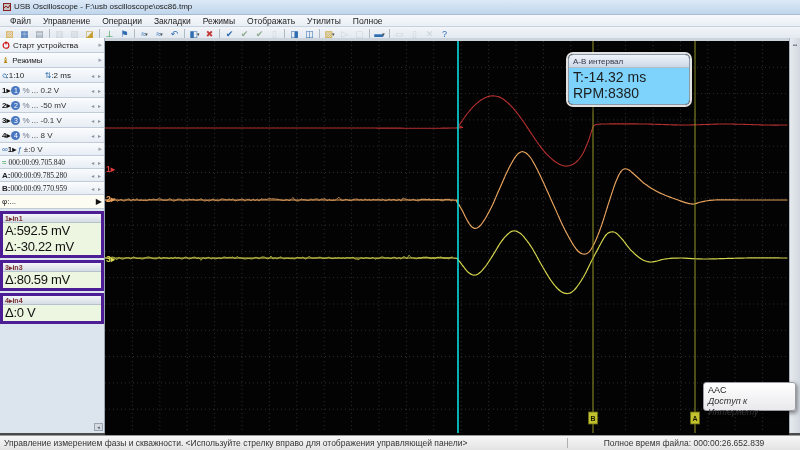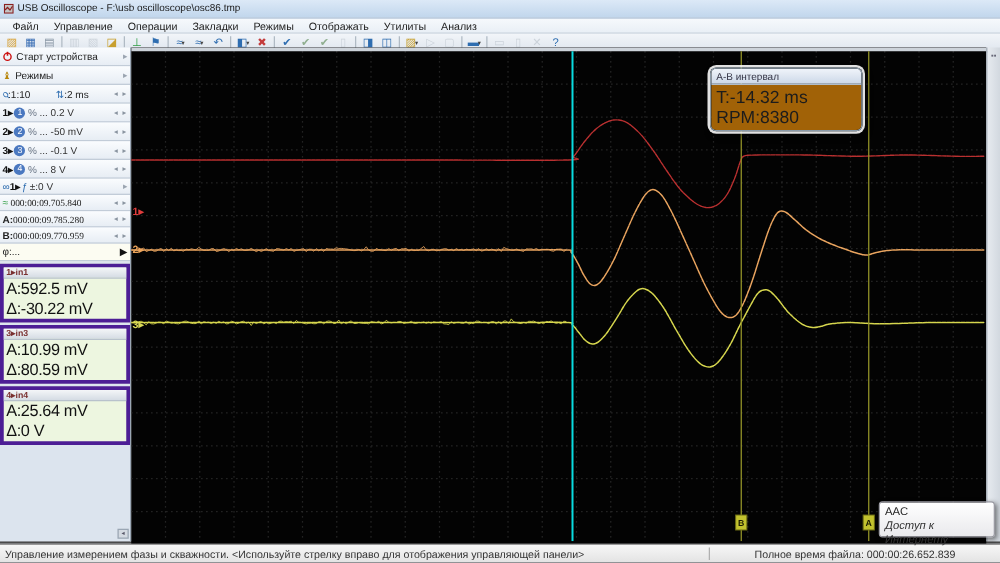--- a/index.html
+++ b/index.html
@@ -69,25 +69,25 @@
   
   .right-strip { width:11px; background:linear-gradient(90deg,#e6eaef,#d2d8df); border-left:1px solid #aab2bc; position:relative; }
   .strip-grip { position:absolute; top:4px; left:1px; width:8px; font-size:6px; color:#667; text-align:center; }
 
   
   .ab-popup { position:absolute; left:568px; top:54px; width:122px; z-index:6;
               border:1px solid #8a9aa8; border-radius:5px; overflow:hidden;
               box-shadow:0 0 0 2px rgba(250,250,250,0.9), 2px 3px 6px rgba(0,0,0,0.6); }
   .ab-head { height:13px; background:linear-gradient(#f0f4fa,#ccd8e8); font-size:8px; color:#334;
              line-height:13px; padding-left:4px; border-bottom:1px solid #b0bcc8; }
-  .ab-body { background:#a16207; padding:1px 4px 3px 4px; }
+  .ab-body { background:#7dd3fc; padding:1px 4px 3px 4px; }
   .ab-line { font-size:14px; color:#1c1c1c; line-height:16px; }
 
   
-  .aac-tip { position:absolute; left:703px; top:401px; width:93px; height:29px; z-index:6;
+  .aac-tip { position:absolute; left:703px; top:382px; width:93px; height:29px; z-index:6;
              background:linear-gradient(#ffffff,#e9e9ec); border:1px solid #9a9aa2; border-radius:3px;
              padding:2px 4px; box-shadow:1px 2px 4px rgba(0,0,0,0.5); }
   .aac-title { font-size:9px; color:#222; line-height:11px; }
   .aac-sub { font-size:9px; color:#333; font-style:italic; line-height:11px; }
 
   
   .statusbar { position:absolute; left:0; right:0; bottom:0; height:15px;
                background:linear-gradient(#f7f7f7,#e3e3e3); border-top:1px solid #9a9a9a;
                display:flex; align-items:center; }
   .status-left { flex:1; font-size:8.5px; color:#333; padding-left:4px; white-space:nowrap; overflow:hidden; }
@@ -109,21 +109,21 @@
   </div>
 
   <div class="menubar">
       <span class="menu-item">Файл</span>
       <span class="menu-item">Управление</span>
       <span class="menu-item">Операции</span>
       <span class="menu-item">Закладки</span>
       <span class="menu-item">Режимы</span>
       <span class="menu-item">Отображать</span>
       <span class="menu-item">Утилиты</span>
-      <span class="menu-item">Анализ</span>
+      <span class="menu-item">Полное</span>
     </div>
 
   <div class="toolbar">
       <div class="tb-btn">
         <span style="color: rgb(216, 163, 58);">▨</span>
       </div>
       <div class="tb-btn">
         <span style="color: rgb(58, 111, 181);">▦</span>
       </div>
       <div class="tb-btn">
@@ -320,26 +320,24 @@
       </div>
 
       <div>
           <div class="meas-panel">
             <div class="meas-head">1▸in1</div>
             <div class="meas-line">A:592.5 mV</div>
             <div class="meas-line">Δ:-30.22 mV</div>
           </div>
           <div class="meas-panel">
             <div class="meas-head">3▸in3</div>
-            <div class="meas-line">A:10.99 mV</div>
             <div class="meas-line">Δ:80.59 mV</div>
           </div>
           <div class="meas-panel">
             <div class="meas-head">4▸in4</div>
-            <div class="meas-line">A:25.64 mV</div>
             <div class="meas-line">Δ:0 V</div>
           </div>
         </div>
 
       <div class="side-scroll-btn">◂</div>
     </div>
 
     <div class="plot">
       <svg id="scope" width="684" height="395">
           <g>

